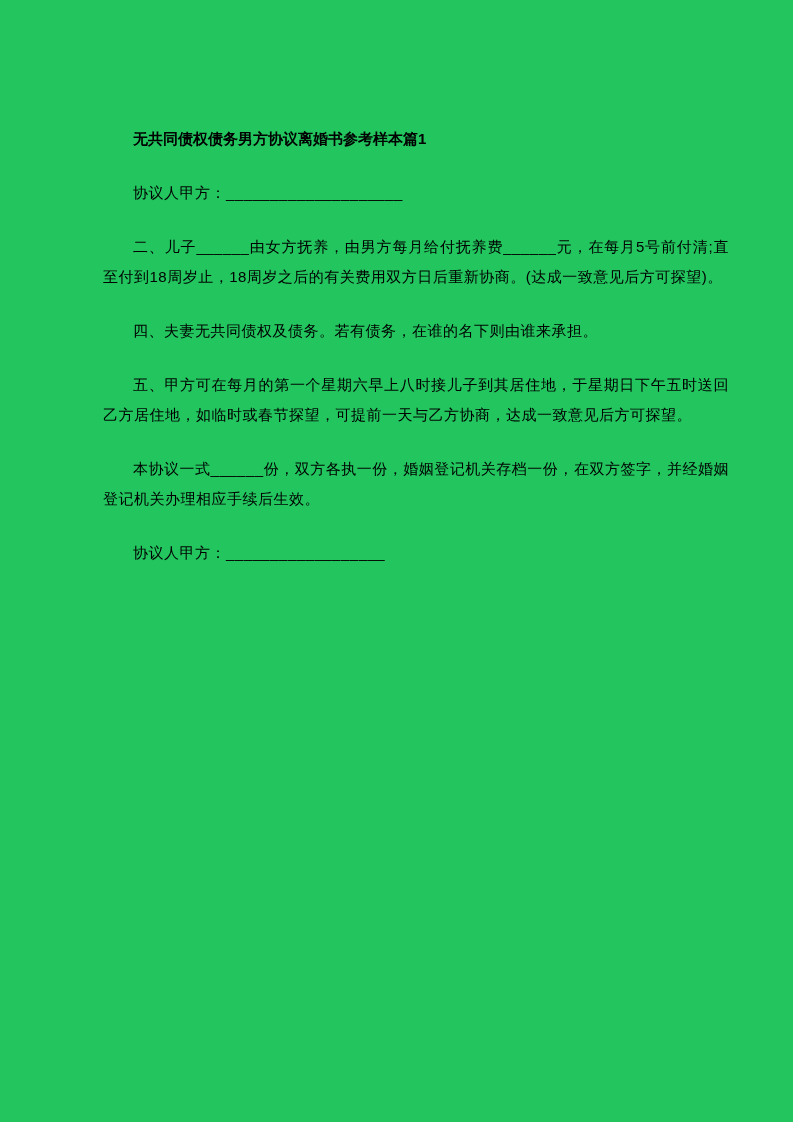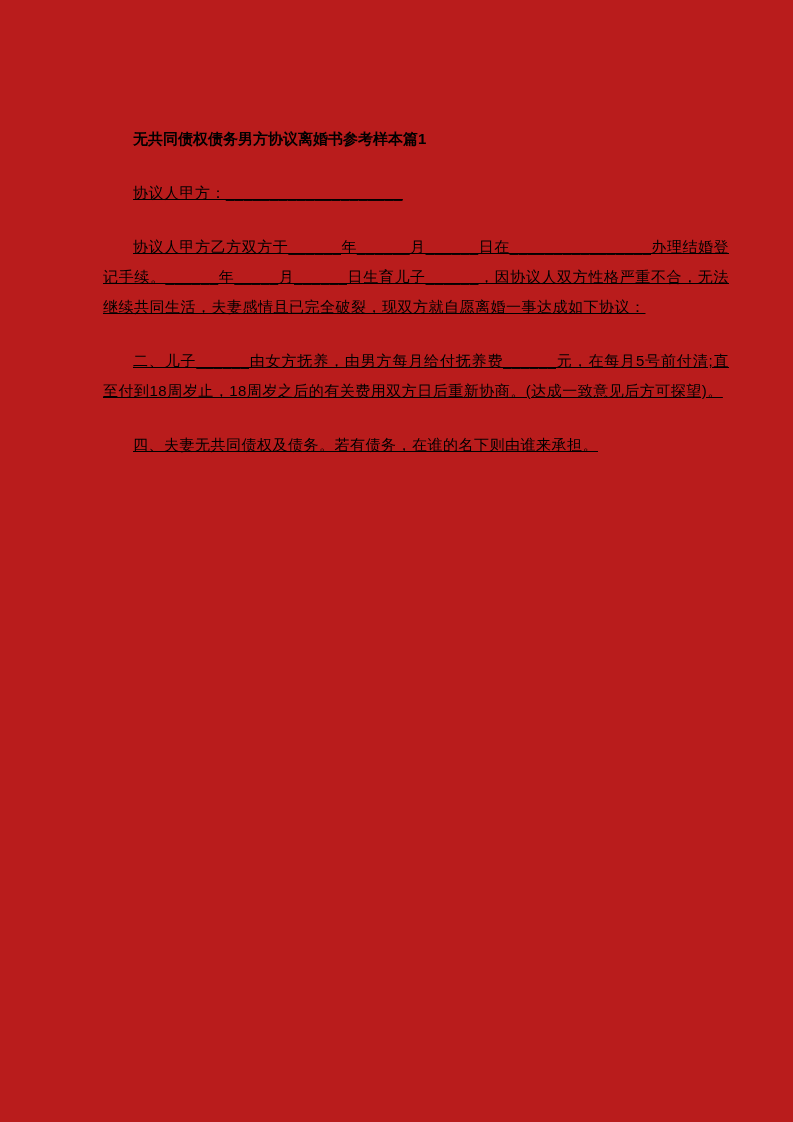--- a/index.html
+++ b/index.html
@@ -5,47 +5,48 @@
   html, body {
     margin: 0;
     padding: 0;
     background: #ffffff;
   }
   .page {
     position: relative;
     width: 793px;
     height: 1122px;
     margin: 0 auto;
-    background: #b91c1c;
+    background: #22c55e;
     box-sizing: border-box;
     padding: 124px 64px 60px 103px;
     font-family: "Liberation Sans", "DejaVu Sans", sans-serif;
     color: #000000;
     font-size: 15px;
     line-height: 30px;
     overflow: hidden;
   }
   .doc-title {
     font-weight: bold;
     text-indent: 2em;
     margin: 0 0 24px 0;
     font-size: 15px;
   }
   .para {
     margin: 0 0 24px 0;
     text-indent: 2em;
     text-align: justify;
     letter-spacing: 0.5px;
     word-break: break-all;
-    text-decoration: underline;
   }
 </style>
 </head>
 <body>
 
 <div class="page">
   <h1 class="doc-title">无共同债权债务男方协议离婚书参考样本篇1</h1>
 
   <p class="para">协议人甲方：____________________</p>
-  <p class="para">协议人甲方乙方双方于______年______月______日在________________办理结婚登记手续。______年_____月______日生育儿子______，因协议人双方性格严重不合，无法继续共同生活，夫妻感情且已完全破裂，现双方就自愿离婚一事达成如下协议：</p>
   <p class="para">二、儿子______由女方抚养，由男方每月给付抚养费______元，在每月5号前付清;直至付到18周岁止，18周岁之后的有关费用双方日后重新协商。(达成一致意见后方可探望)。</p>
   <p class="para">四、夫妻无共同债权及债务。若有债务，在谁的名下则由谁来承担。</p>
+  <p class="para">五、甲方可在每月的第一个星期六早上八时接儿子到其居住地，于星期日下午五时送回乙方居住地，如临时或春节探望，可提前一天与乙方协商，达成一致意见后方可探望。</p>
+  <p class="para">本协议一式______份，双方各执一份，婚姻登记机关存档一份，在双方签字，并经婚姻登记机关办理相应手续后生效。</p>
+  <p class="para">协议人甲方：__________________</p>
 </div>
 
 </body></html>

